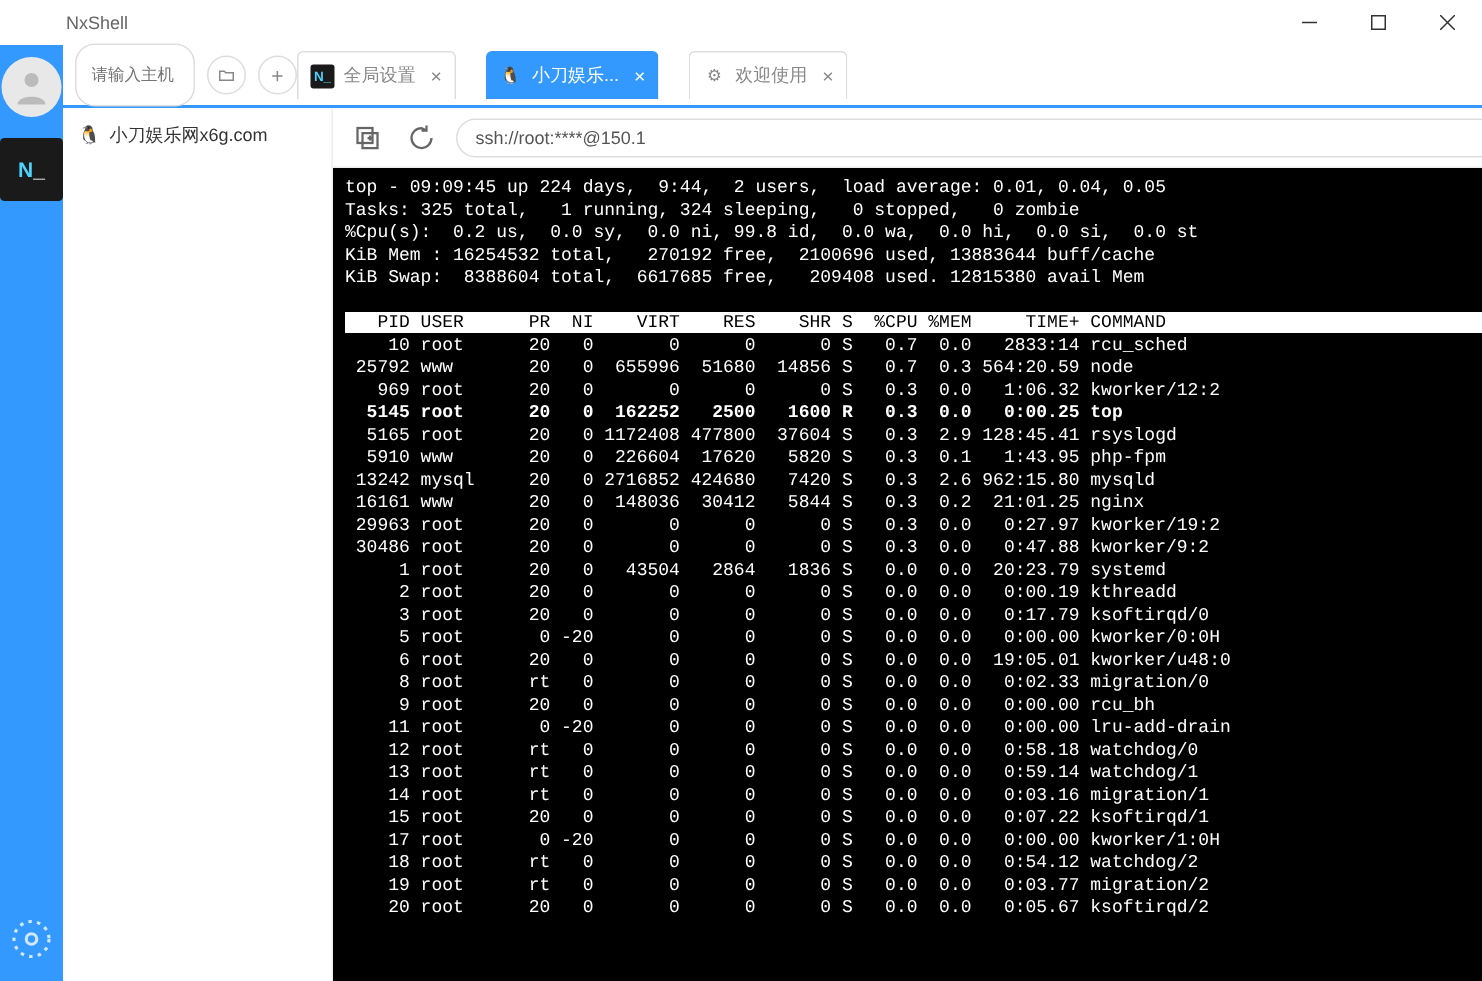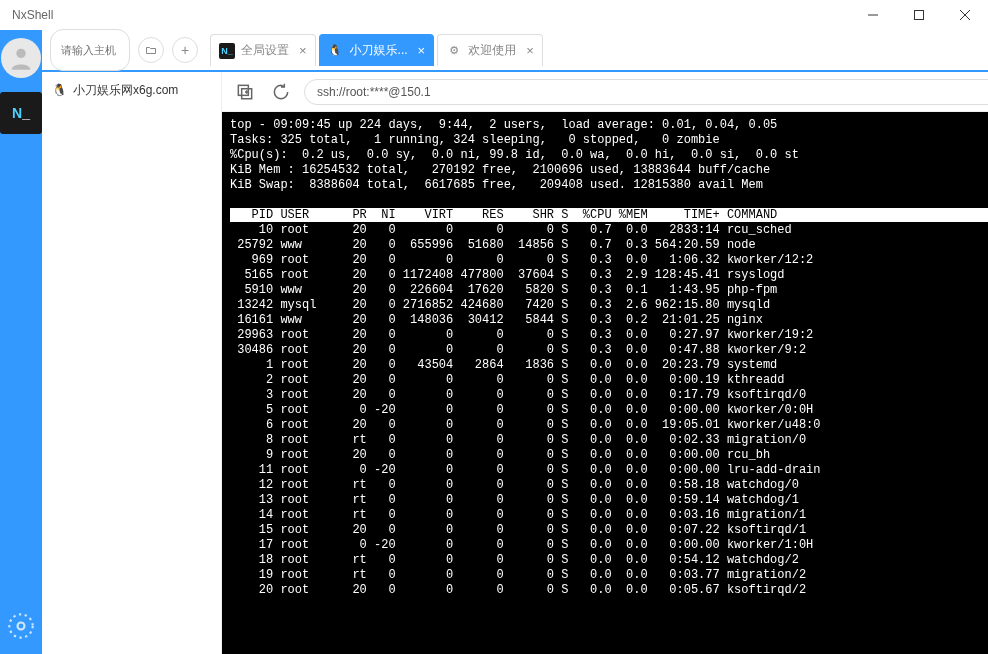--- a/index.html
+++ b/index.html
@@ -1,18 +1,18 @@
 <!DOCTYPE html>
 <html><head>
 <meta charset="utf-8">
 <style>
 * { margin: 0; padding: 0; box-sizing: border-box; }
 body { font-family: "Segoe UI", sans-serif; font-size: 12px; background: #fff; width: 988px; height: 654px; overflow: hidden; }
 
-.titlebar { height: 30px; display: flex; align-items: center; padding-left: 12px; background: #fff; }
+.titlebar { height: 30px; display: flex; align-items: center; padding-left: 12px; background: #fff; margin-left: 32px; }
 .titlebar-title { color: #666; font-size: 12px; flex: 1; }
 .winbtns { display: flex; height: 30px; }
 .winbtn { width: 46px; height: 30px; display: flex; align-items: center; justify-content: center; color: #666; }
 .winbtn svg { width: 10px; height: 10px; stroke: #333; stroke-width: 1; fill: none; }
 
 .mainrow { display: flex; height: 624px; }
 
 .sidebar { width: 60px; background: #3399ff; display: flex; flex-direction: column; align-items: center; padding-top: 8px; }
 .avatar { width: 40px; height: 40px; border-radius: 50%; background: #e8e8e8; display: flex; align-items: center; justify-content: center; margin-bottom: 14px; }
 .avatar svg { width: 28px; height: 28px; fill: #bbb; }
@@ -21,21 +21,21 @@
 .side-label .cursor { color: #fff; }
 .side-spacer { flex: 1; }
 .gear { width: 36px; height: 36px; display: flex; align-items: center; justify-content: center; margin-bottom: 10px; }
 .gear svg { width: 28px; height: 28px; fill: none; stroke: #cfe8ff; stroke-width: 1.8; stroke-dasharray: 2 3; }
 
 .content { flex: 1; display: flex; flex-direction: column; }
 
 .tabbar { height: 42px; display: flex; align-items: center; padding: 0 8px; border-bottom: 2px solid #3399ff; }
 .hostinput { width: 80px; height: 42px; border: 1px solid #ddd; border-radius: 13px; padding: 0 10px; font-size: 11px; color: #888; outline: none; }
 .circlebtn { width: 26px; height: 26px; border: 1px solid #ddd; border-radius: 50%; display: flex; align-items: center; justify-content: center; margin-left: 8px; color: #888; font-size: 14px; }
-.tabs { display: flex; margin-left: 12px; gap: 3px; }
+.tabs { display: flex; margin-left: 0; gap: 20px; }
 .tab { height: 32px; display: flex; align-items: center; padding: 0 8px; border: 1px solid #ddd; border-bottom: none; border-radius: 4px 4px 0 0; font-size: 12px; color: #888; gap: 6px; }
 .tab.active { background: #3399ff; color: #fff; border-color: #3399ff; }
 .tab-icon { width: 16px; height: 16px; display: flex; align-items: center; justify-content: center; font-size: 11px; }
 .tab-close { margin-left: 4px; font-size: 13px; }
 .ntab { background: #1a1a1a; color: #4dd2ff; border-radius: 2px; font-weight: bold; padding: 1px 3px; font-size: 9px; }
 
 .panelrow { flex: 1; display: flex; overflow: hidden; }
 
 .tree { width: 180px; border-right: 1px solid #eee; padding-top: 6px; }
 .treeitem { height: 24px; display: flex; align-items: center; padding-left: 10px; gap: 6px; font-size: 12px; color: #333; }
@@ -150,20 +150,21 @@
         <div class="terminal" id="terminal"><span>top - 09:09:45 up 224 days,  9:44,  2 users,  load average: 0.01, 0.04, 0.05</span>
 <span>Tasks: 325 total,   1 running, 324 sleeping,   0 stopped,   0 zombie</span>
 <span>%Cpu(s):  0.2 us,  0.0 sy,  0.0 ni, 99.8 id,  0.0 wa,  0.0 hi,  0.0 si,  0.0 st</span>
 <span>KiB Mem : 16254532 total,   270192 free,  2100696 used, 13883644 buff/cache</span>
 <span>KiB Swap:  8388604 total,  6617685 free,   209408 used. 12815380 avail Mem</span>
 
 <span class="hdr-row">   PID USER      PR  NI    VIRT    RES    SHR S  %CPU %MEM     TIME+ COMMAND                                                            </span>
     10 root      20   0       0      0      0 S   0.7  0.0   2833:14 rcu_sched
  25792 www       20   0  655996  51680  14856 S   0.7  0.3 564:20.59 node
    969 root      20   0       0      0      0 S   0.3  0.0   1:06.32 kworker/12:2
+<span class="bold">  5145 root      20   0  162252   2500   1600 R   0.3  0.0   0:00.25 top</span>
   5165 root      20   0 1172408 477800  37604 S   0.3  2.9 128:45.41 rsyslogd
   5910 www       20   0  226604  17620   5820 S   0.3  0.1   1:43.95 php-fpm
  13242 mysql     20   0 2716852 424680   7420 S   0.3  2.6 962:15.80 mysqld
  16161 www       20   0  148036  30412   5844 S   0.3  0.2  21:01.25 nginx
  29963 root      20   0       0      0      0 S   0.3  0.0   0:27.97 kworker/19:2
  30486 root      20   0       0      0      0 S   0.3  0.0   0:47.88 kworker/9:2
      1 root      20   0   43504   2864   1836 S   0.0  0.0  20:23.79 systemd
      2 root      20   0       0      0      0 S   0.0  0.0   0:00.19 kthreadd
      3 root      20   0       0      0      0 S   0.0  0.0   0:17.79 ksoftirqd/0
      5 root       0 -20       0      0      0 S   0.0  0.0   0:00.00 kworker/0:0H

